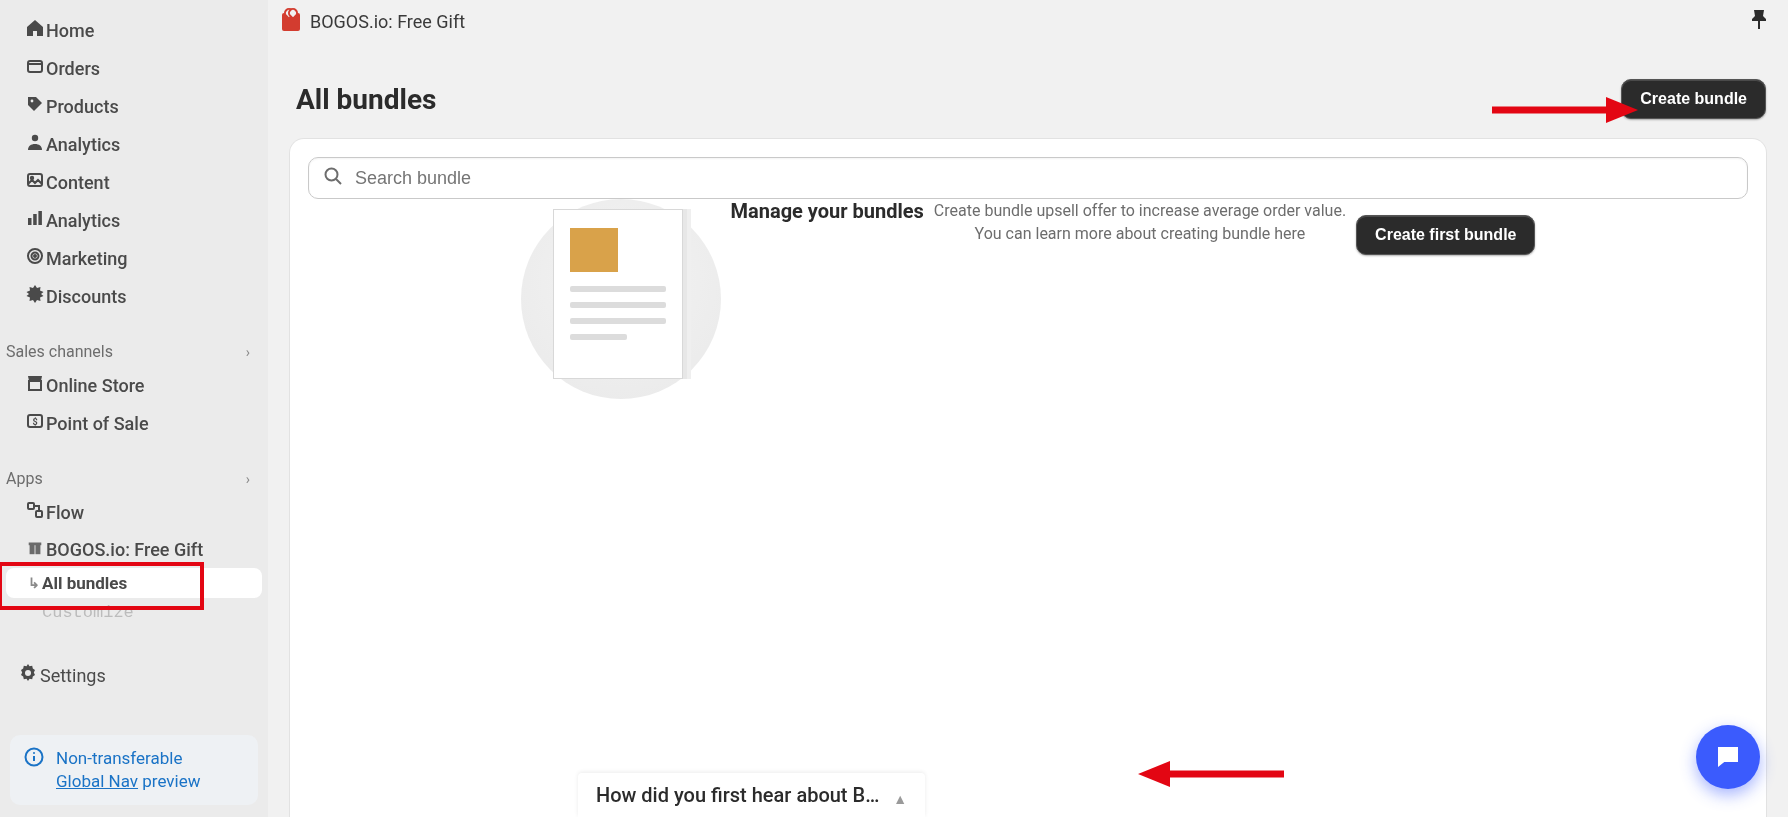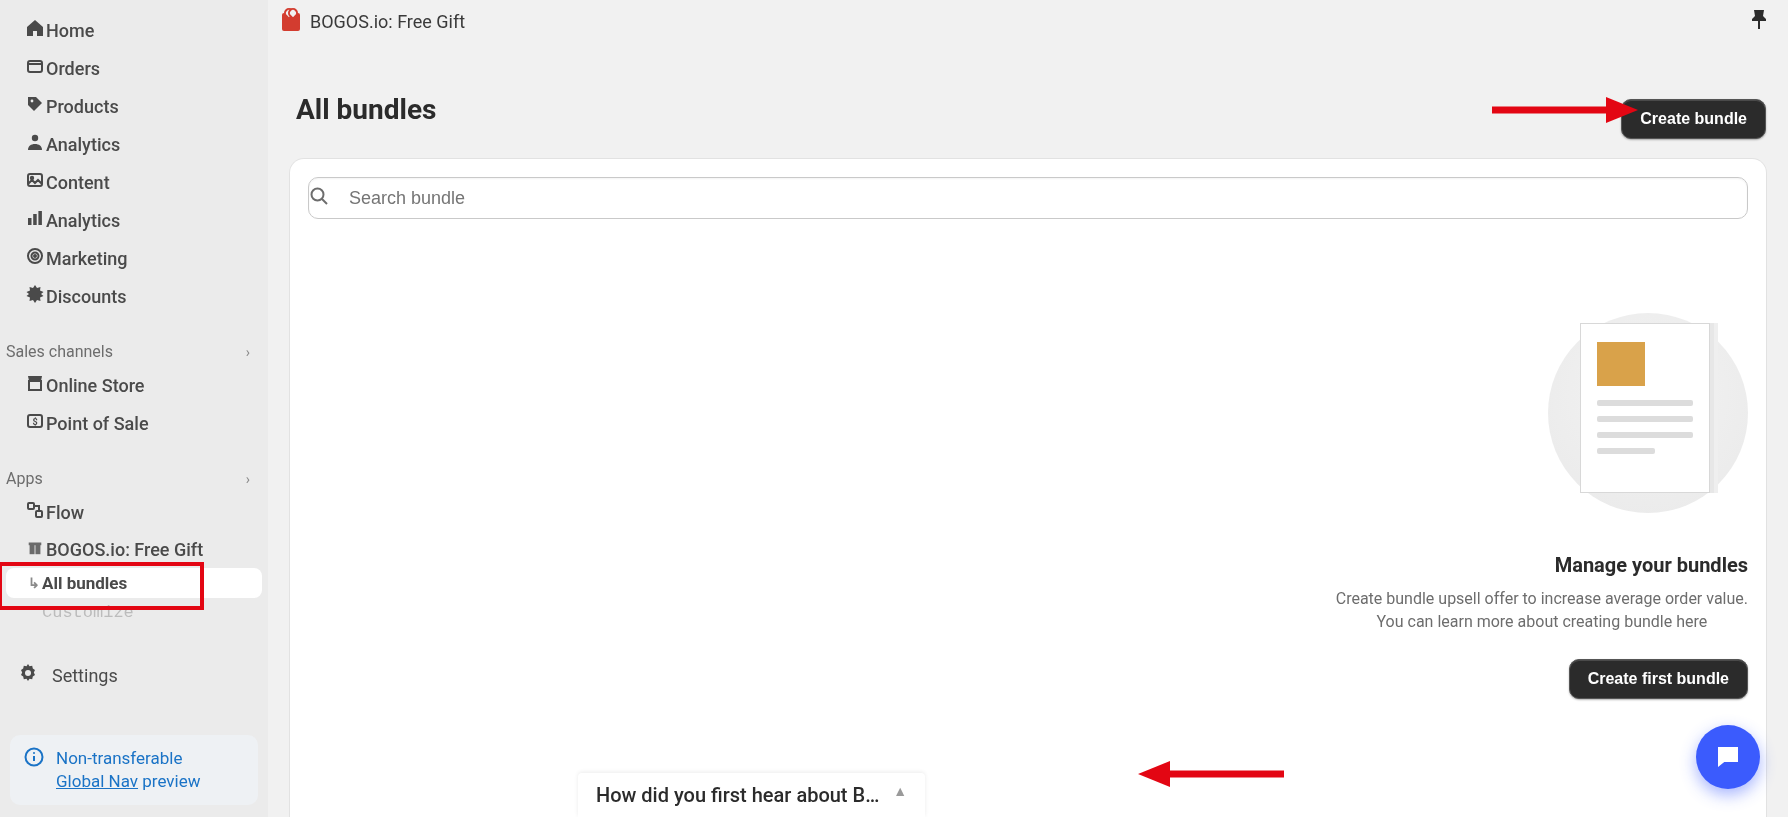--- a/index.html
+++ b/index.html
@@ -85,21 +85,21 @@
   .highlight-box {
     position: absolute;
     border: 4px solid #e30613;
     pointer-events: none;
     z-index: 5;
   }
 
   .settings-item {
     display: flex;
     align-items: center;
-    gap: 14px;
+    gap: 2px;
     padding: 8px 18px;
     font-size: 18px;
     color: #4a4a4a;
     cursor: pointer;
     margin-top: 28px;
   }
 
   .preview-banner {
     margin: 40px 10px 10px 10px;
     background: #eef1f4;
@@ -150,58 +150,56 @@
   .btn-primary {
     background: #2b2b2b;
     color: #fff;
     border: 1px solid #555;
     border-radius: 10px;
     padding: 10px 18px;
     font-size: 16px;
     font-weight: 600;
     cursor: pointer;
     box-shadow: 0 1px 0 rgba(255,255,255,0.15) inset, 0 1px 2px rgba(0,0,0,0.3);
-    margin-top: 20px;
   }
 
   .card {
     background: #fff;
     border-radius: 14px 14px 0 0;
     margin: 0 22px;
     box-shadow: 0 0 0 1px rgba(0,0,0,0.06);
     flex: 1;
     display: flex;
     flex-direction: column;
     padding: 18px 18px 24px 18px;
     overflow: hidden;
   }
   .search-wrap {
     display:flex;
     align-items:center;
-    gap:20px;
+    gap:12px;
     border:1px solid #c9c9c9;
     border-radius: 10px;
-    padding: 8px 0;
+    padding: 8px 14px;
     box-shadow: inset 0 1px 2px rgba(0,0,0,0.05);
   }
   .search-wrap .mag { color:#6d6d6d; font-size:18px; flex-shrink:0;}
   .search-wrap input {
     border:none;
     outline:none;
     font-size:18px;
     flex:1;
     background:transparent;
     color:#6d6d6d;
   }
 
   .empty-state {
     flex:1;
     display:flex;
-    flex-direction:column;
-    align-items:flex-end;
+    align-items:flex-start;
     justify-content:center;
     text-align:center;
     gap:10px;
     position: relative;
   }
   .doc-illus {
     width: 200px;
     height: 200px;
     position: relative;
     margin-bottom: 30px;
@@ -244,21 +242,21 @@
     position:absolute;
     bottom:0;
     left: 310px;
     background:#fff;
     border-radius: 4px 4px 0 0;
     padding: 10px 18px;
     font-size:20px;
     font-weight:500;
     color:#2b2b2b;
     display:flex;
-    align-items:flex-start;
+    align-items:flex-end;
     gap:14px;
     box-shadow: 0 -1px 4px rgba(0,0,0,0.08);
   }
   .prompt-bar .tri { color:#9a9a9a; font-size:14px; }
 
   .chat-fab {
     position: fixed;
     right: 28px;
     bottom: 28px;
     width: 64px;

